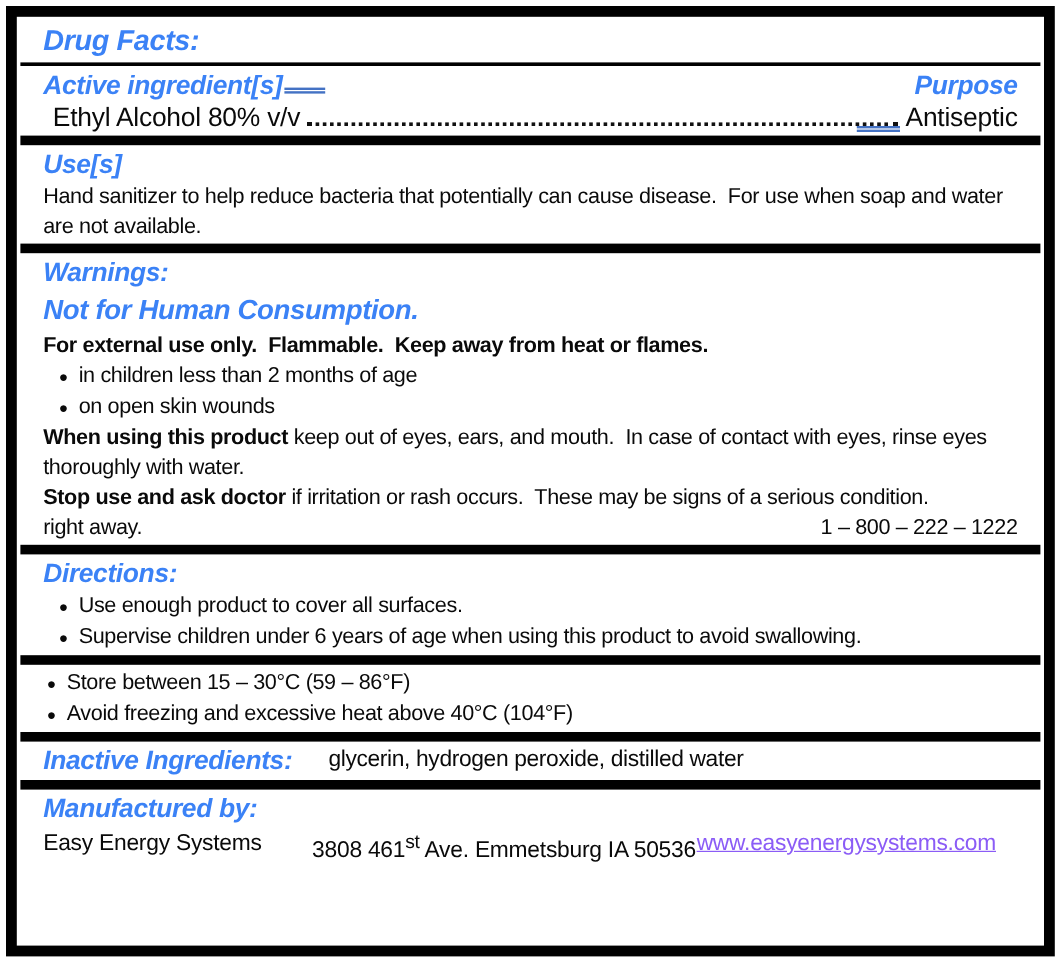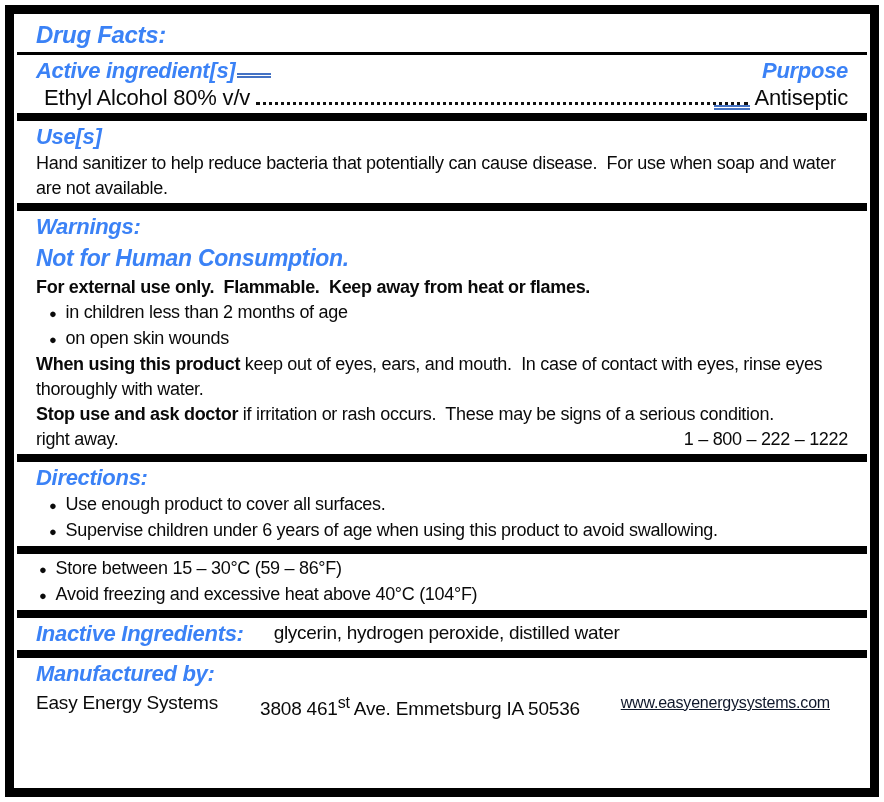--- a/index.html
+++ b/index.html
@@ -73,22 +73,22 @@
   
   .inline-row { display: flex; align-items: flex-start; }
   .inline-row .txt { margin-left: 30px; font-size: 19px; }
 
   
   .mfg-row { display: flex; align-items: flex-start; font-size: 19px; line-height: 26px; letter-spacing: -0.2px; margin-top: 2px; }
   .mfg-row .addr { margin-left: 42px; }
   .mfg-row sup { font-size: 16px; }
   .mfg-row .link {
     margin-left: auto; margin-right: 18px;
-    color: #0f172a; text-decoration: underline;
-    font-size: 16px;
+    color: #8b5cf6; text-decoration: underline;
+    font-size: 19px;
   }
 </style>
 </head>
 <body>
 
 <div class="page">
   <div class="frame">
 
     <section class="sec">
       <h1>Drug Facts:</h1>

